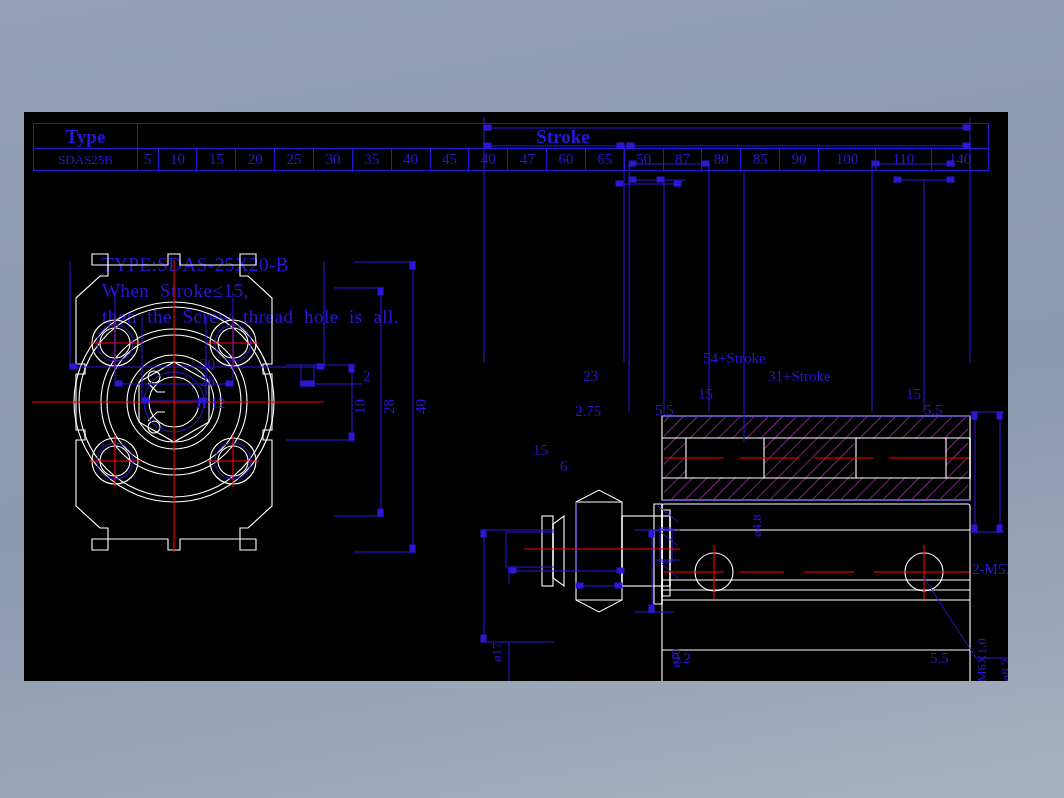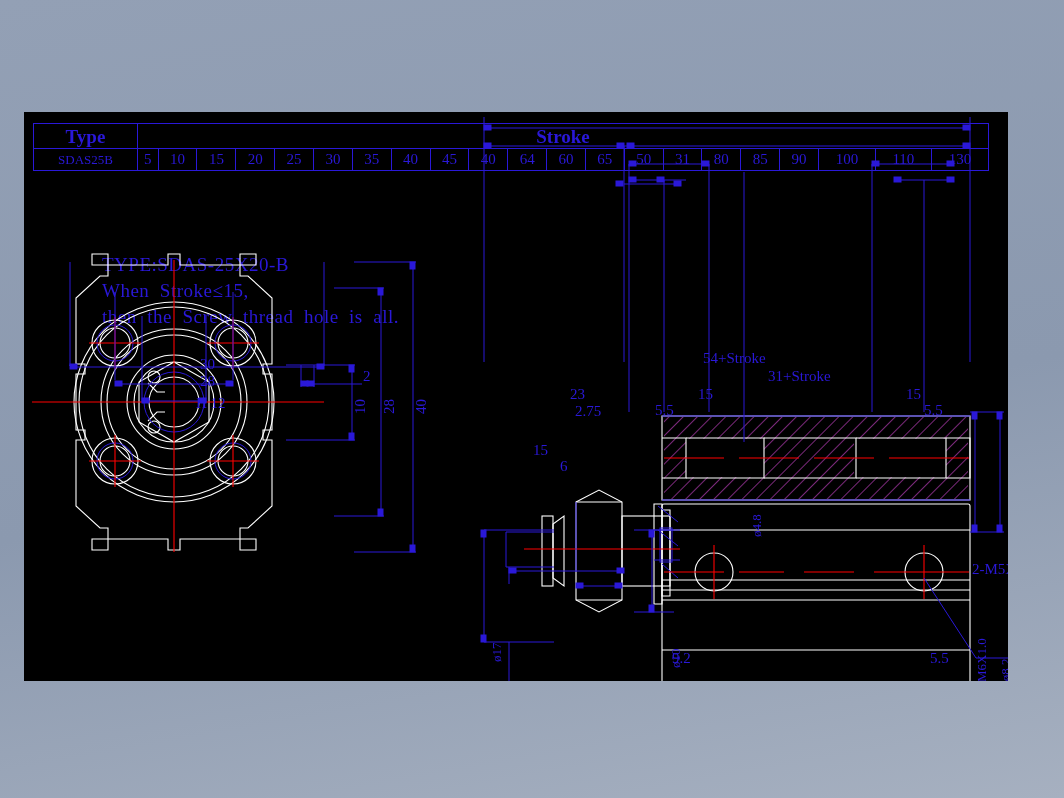--- a/index.html
+++ b/index.html
@@ -76,31 +76,31 @@
       <td class="cell-val">5</td>
             <td class="cell-val">10</td>
             <td class="cell-val">15</td>
             <td class="cell-val">20</td>
             <td class="cell-val">25</td>
             <td class="cell-val">30</td>
             <td class="cell-val">35</td>
             <td class="cell-val">40</td>
             <td class="cell-val">45</td>
             <td class="cell-val">40</td>
-            <td class="cell-val">64</td>
+            <td class="cell-val">47</td>
             <td class="cell-val">60</td>
             <td class="cell-val">65</td>
             <td class="cell-val">50</td>
-            <td class="cell-val">31</td>
+            <td class="cell-val">87</td>
             <td class="cell-val">80</td>
             <td class="cell-val">85</td>
             <td class="cell-val">90</td>
             <td class="cell-val">100</td>
             <td class="cell-val">110</td>
-            <td class="cell-val">130</td>
+            <td class="cell-val">140</td>
           </tr>
     </tbody>
       </table>
 
     <div id="note">
       <div>TYPE:SDAS-25X20-B</div>
       <div>When  Stroke≤15,</div>
       <div>then  the  Screw  thread  hole  is  all.</div>
     </div>
 
@@ -382,21 +382,21 @@
 
         <line x1="455" y1="622" x2="455" y2="660"></line>
         <line x1="506" y1="622" x2="506" y2="660"></line>
         <line x1="455" y1="652" x2="506" y2="652"></line>
         <rect x="455" y="649" width="7" height="5"></rect>
         <rect x="499" y="649" width="7" height="5"></rect>
       </g>
     </svg>
 
     <div class="dimtxt big" style="left:679px;top:240px;font-family:Liberation Serif, serif;">54+Stroke</div>
-    <div class="dimtxt big" style="left:546px;top:258px;margin-top:18px;">23</div>
+    <div class="dimtxt big" style="left:559px;top:258px;">23</div>
     <div class="dimtxt big" style="left:744px;top:258px;">31+Stroke</div>
     <div class="dimtxt big" style="left:674px;top:276px;">15</div>
     <div class="dimtxt big" style="left:631px;top:292px;">5.5</div>
     <div class="dimtxt big" style="left:882px;top:276px;">15</div>
     <div class="dimtxt big" style="left:900px;top:292px;">5.5</div>
     <div class="dimtxt vert" style="left:726px;top:425px;transform:rotate(-90deg);">ø4.8</div>
     <div class="dimtxt big" style="left:551px;top:293px;">2.75</div>
     <div class="dimtxt big" style="left:509px;top:332px;">15</div>
     <div class="dimtxt big" style="left:536px;top:348px;">6</div>
     <div class="dimtxt vert" style="left:466px;top:550px;transform:rotate(-90deg);">ø17</div>

